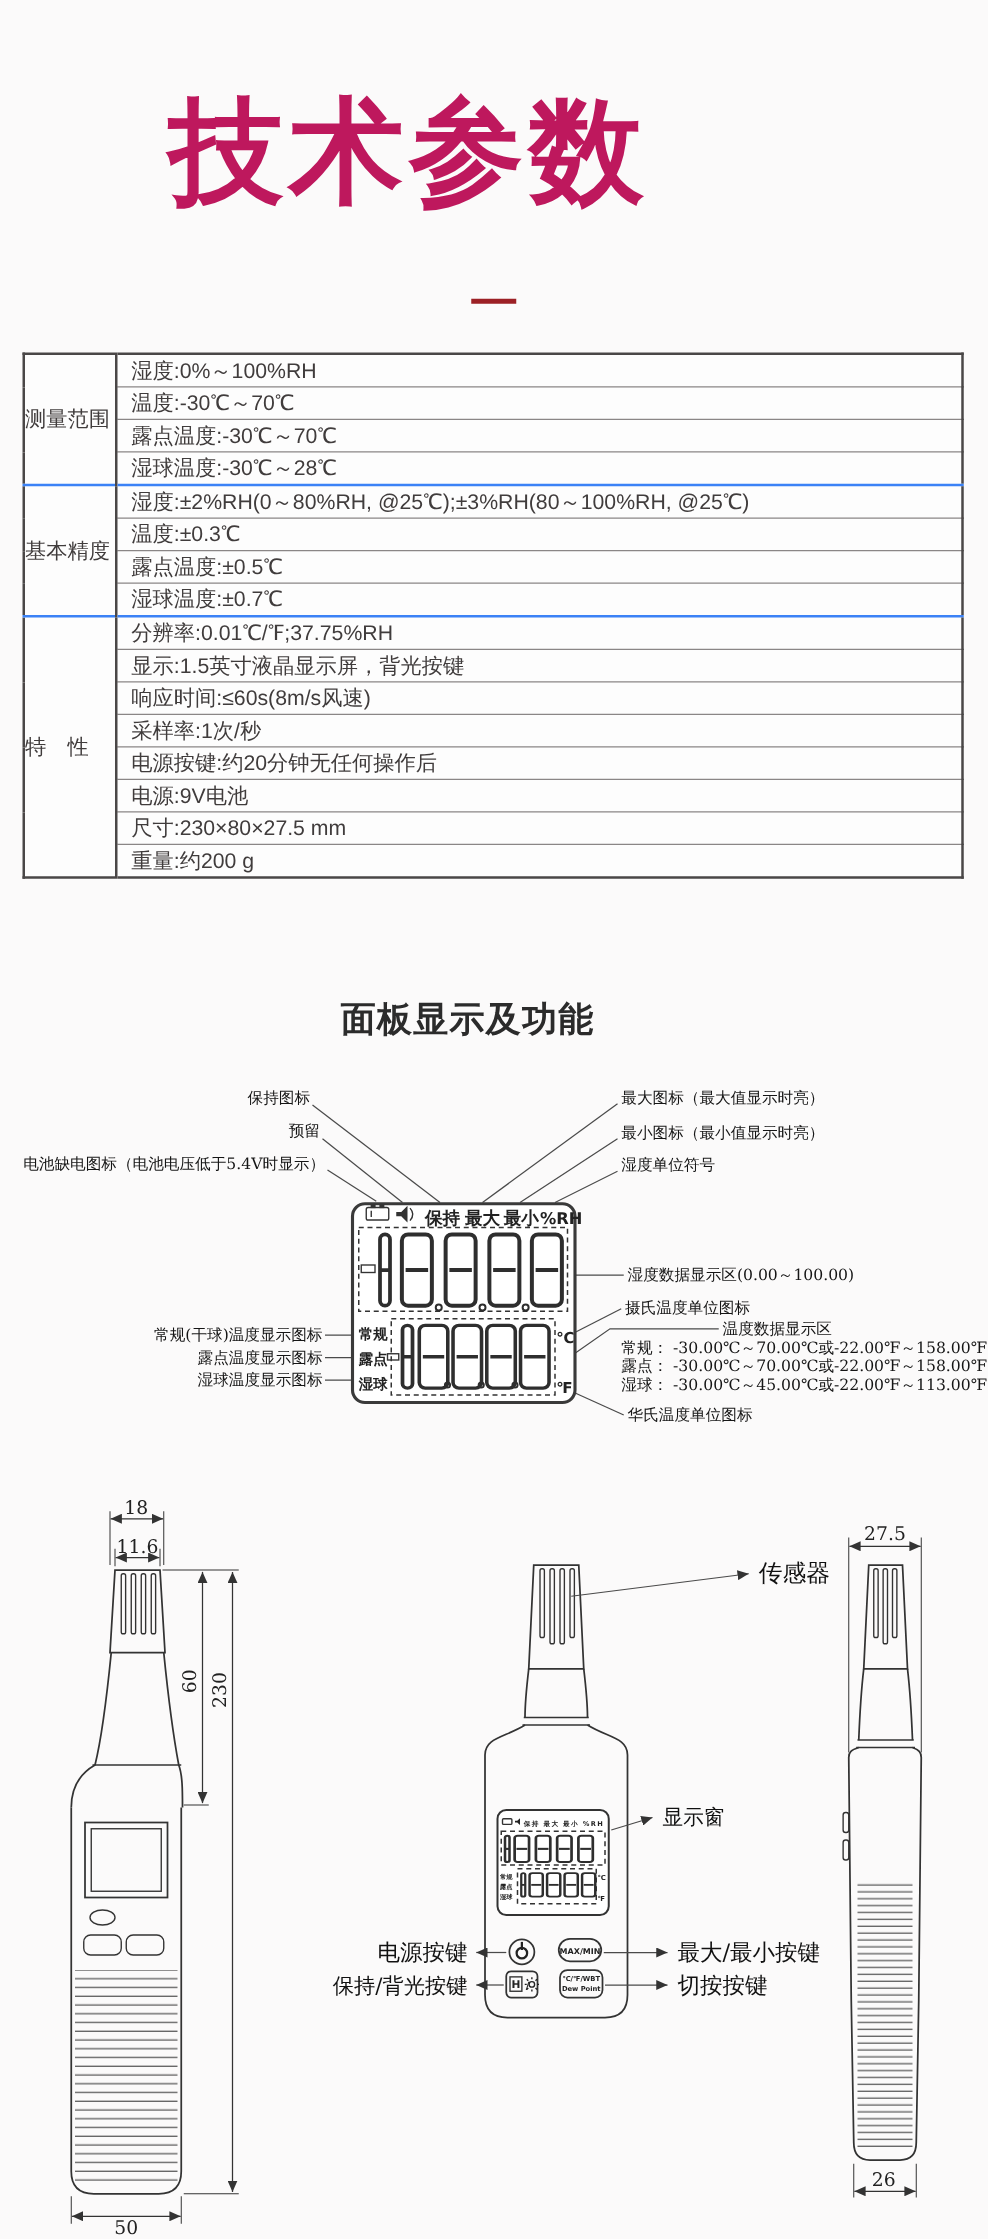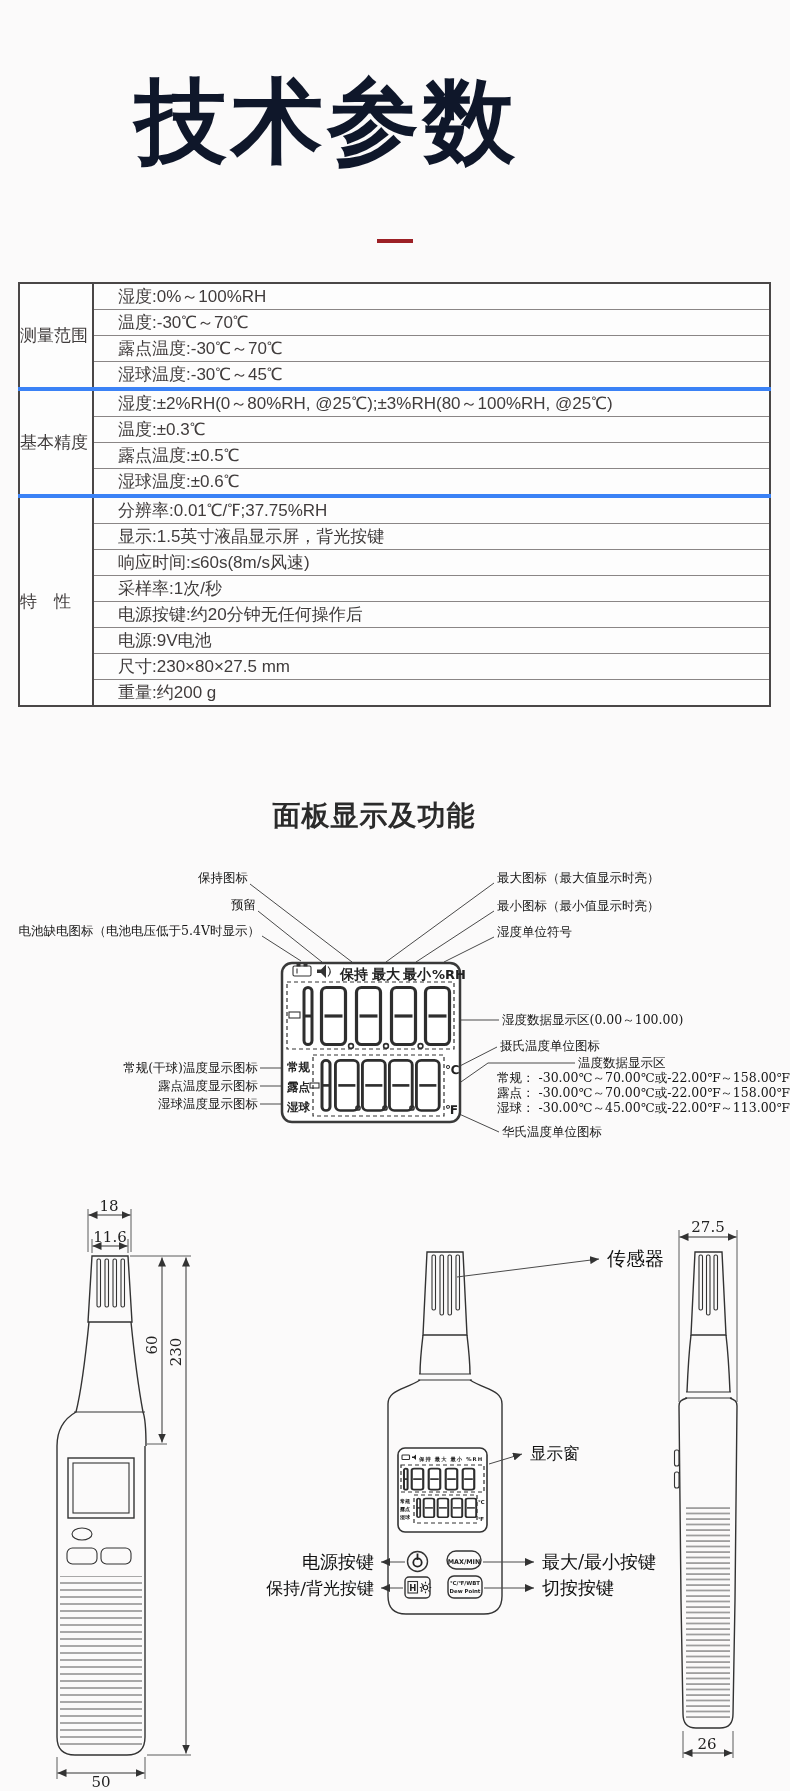--- a/index.html
+++ b/index.html
@@ -1,29 +1,29 @@
 <!DOCTYPE html>
 <html><head>
 <meta charset="utf-8">
 <style>
   html,body{margin:0;padding:0;background:#fbfafa;}
   .page{position:relative;width:790px;height:1791px;background:#fbfafa;overflow:hidden;
         font-family:"Liberation Sans",sans-serif;color:#333;}
   .title{position:absolute;top:60px;left:0;width:654px;margin:0;text-align:center;
          font-family:"Liberation Sans",sans-serif;font-size:92px;font-weight:900;
-         letter-spacing:4px;color:#0f172a;}
+         letter-spacing:4px;color:#be185d;}
   .red-bar{position:absolute;top:239px;left:377px;width:36px;height:4px;background:#9c2025;}
   .spec-table{position:absolute;top:282px;left:18px;width:753px;border-collapse:collapse;
               table-layout:fixed;font-size:17px;color:#403c3c;background:#fdfdfd;
               border:2.5px solid #4a4747;}
   .spec-table th{width:72px;text-align:left;font-weight:normal;padding:0;
                  border-right:2px solid #4a4747;}
-  .spec-table td{padding:0 6px 0 24px;text-align:left;height:25px;
+  .spec-table td{padding:0 6px 0 11px;text-align:left;height:25px;
                  border-top:1px solid #8a8686;white-space:nowrap;overflow:hidden;}
-  .spec-table tr.group-start td,.spec-table tr.group-start th{border-top:4px solid #3b82f6;}
+  .spec-table tr.group-start td,.spec-table tr.group-start th{border-top:2px solid #3b82f6;}
   .spec-table tr:first-child td{border-top:none;}
   .panel-heading{position:absolute;top:797px;left:0;width:748px;margin:0;text-align:center;
                  font-size:28px;font-weight:700;letter-spacing:1px;color:#2b2b2b;font-family:Liberation Serif, serif;}
   svg{position:absolute;left:0;}
   .panel-svg{top:845px;}
   .draw-svg{top:1190px;}
   
   .co{font-family:"DejaVu Serif","Liberation Serif",serif;font-size:12.5px;fill:#151515;}
   .lcdt{font-family:"DejaVu Sans","Liberation Sans",sans-serif;font-weight:700;fill:#222;}
   .lbl{font-family:"DejaVu Serif","Liberation Serif",serif;fill:#111;}
@@ -49,34 +49,34 @@
           <th rowspan="4">测量范围</th>
           <td>湿度:0%～100%RH</td>
         </tr>
       <tr>
           <td>温度:-30℃～70℃</td>
         </tr>
       <tr>
           <td>露点温度:-30℃～70℃</td>
         </tr>
       <tr>
-          <td>湿球温度:-30℃～45℃</td>
+          <td>湿球温度:-30℃～28℃</td>
         </tr>
       <tr class="group-start">
           <th rowspan="4">基本精度</th>
           <td>湿度:±2%RH(0～80%RH, @25℃);±3%RH(80～100%RH, @25℃)</td>
         </tr>
       <tr>
           <td>温度:±0.3℃</td>
         </tr>
       <tr>
           <td>露点温度:±0.5℃</td>
         </tr>
       <tr>
-          <td>湿球温度:±0.6℃</td>
+          <td>湿球温度:±0.7℃</td>
         </tr>
       <tr class="group-start">
           <th rowspan="8">特　性</th>
           <td>分辨率:0.01℃/℉;37.75%RH</td>
         </tr>
       <tr>
           <td>显示:1.5英寸液晶显示屏，背光按键</td>
         </tr>
       <tr>
           <td>响应时间:≤60s(8m/s风速)</td>

